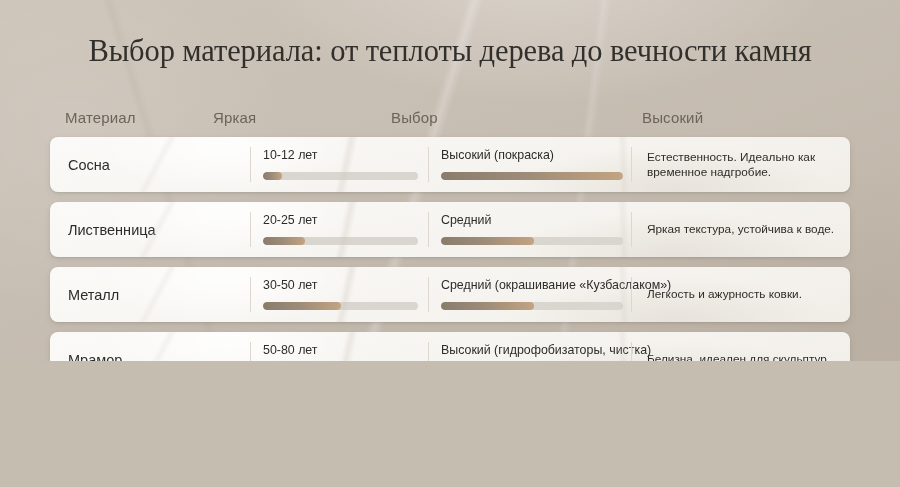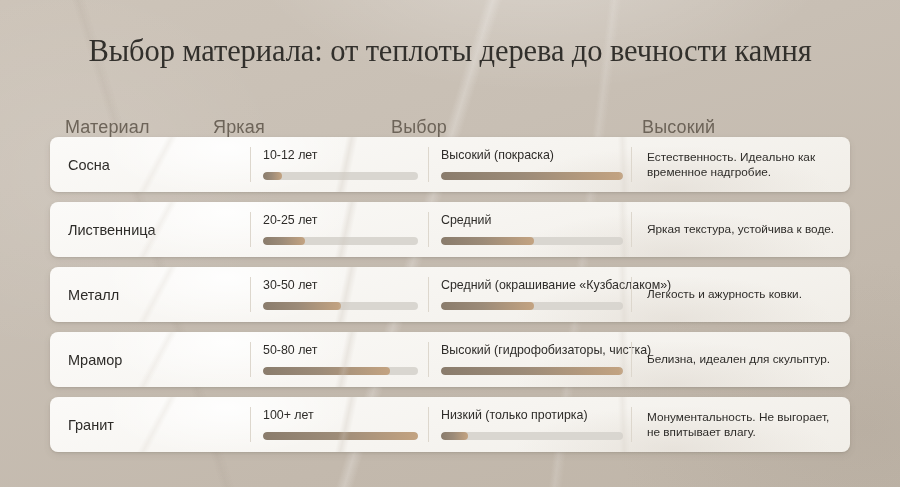--- a/index.html
+++ b/index.html
@@ -10,21 +10,21 @@
     width: 900px;
     height: 487px;
     overflow: hidden;
     font-family: "Liberation Sans", sans-serif;
     background: #c6bdb1;
   }
 
   #stage {
     position: relative;
     width: 900px;
-    height: 487px;
+    height: 361px;
     background:
       radial-gradient(ellipse 420px 200px at 60% -10%, rgba(255,255,255,0.30), rgba(255,255,255,0) 70%),
       radial-gradient(ellipse 300px 260px at 8% 35%, rgba(255,255,255,0.10), rgba(255,255,255,0) 72%),
       radial-gradient(ellipse 360px 240px at 96% 88%, rgba(150,138,126,0.16), rgba(255,255,255,0) 70%),
       linear-gradient(160deg, #cdc4b9 0%, #c8bfb4 38%, #c3b9ad 72%, #bfb5a8 100%);
     overflow: hidden;
   }
 
   
   #stage::before {
@@ -57,22 +57,22 @@
   #headers {
     position: absolute;
     left: 50px;
     top: 109px;
     width: 800px;
     height: 20px;
     z-index: 3;
   }
   .hdr {
     position: absolute;
-    top: 8px;
-    font-size: 18px;
+    top: 0;
+    font-size: 15px;
     color: #6d6459;
     letter-spacing: 0.15px;
     white-space: nowrap;
   }
   .hdr.c0 { left: 15px; }
   .hdr.c1 { left: 163px; }
   .hdr.c2 { left: 341px; }
   .hdr.c3 { left: 592px; }
 
   #rows {

